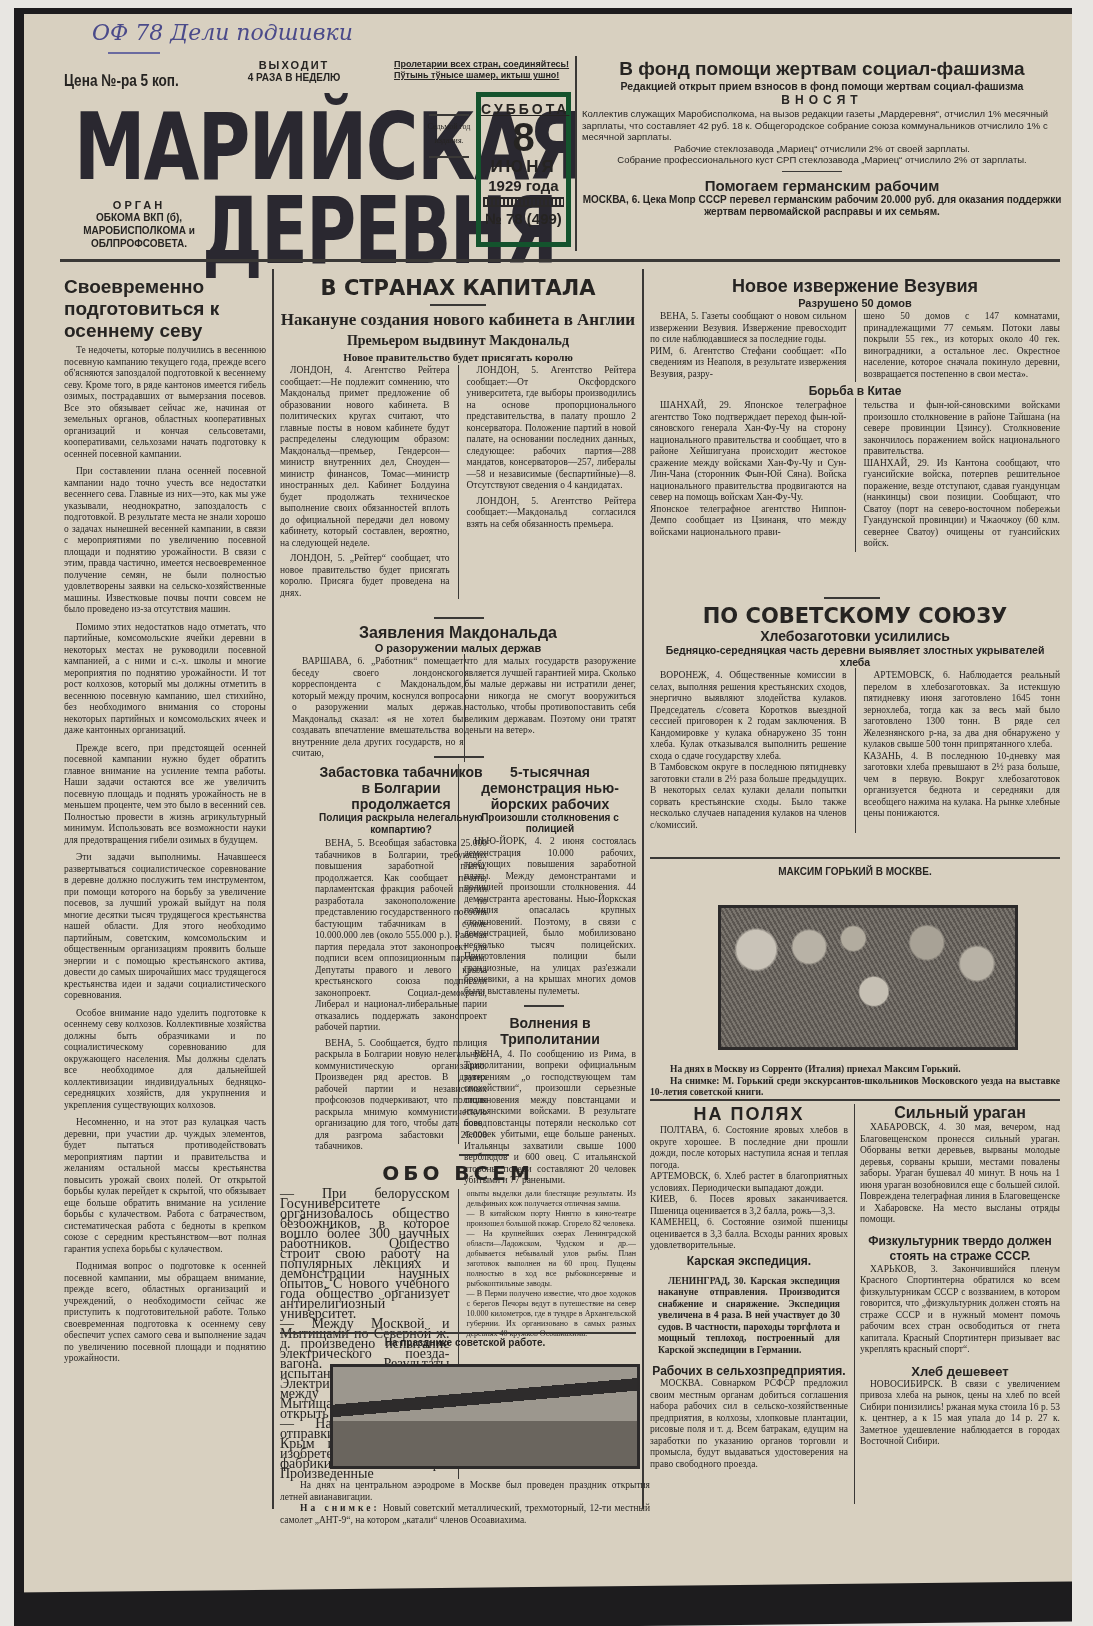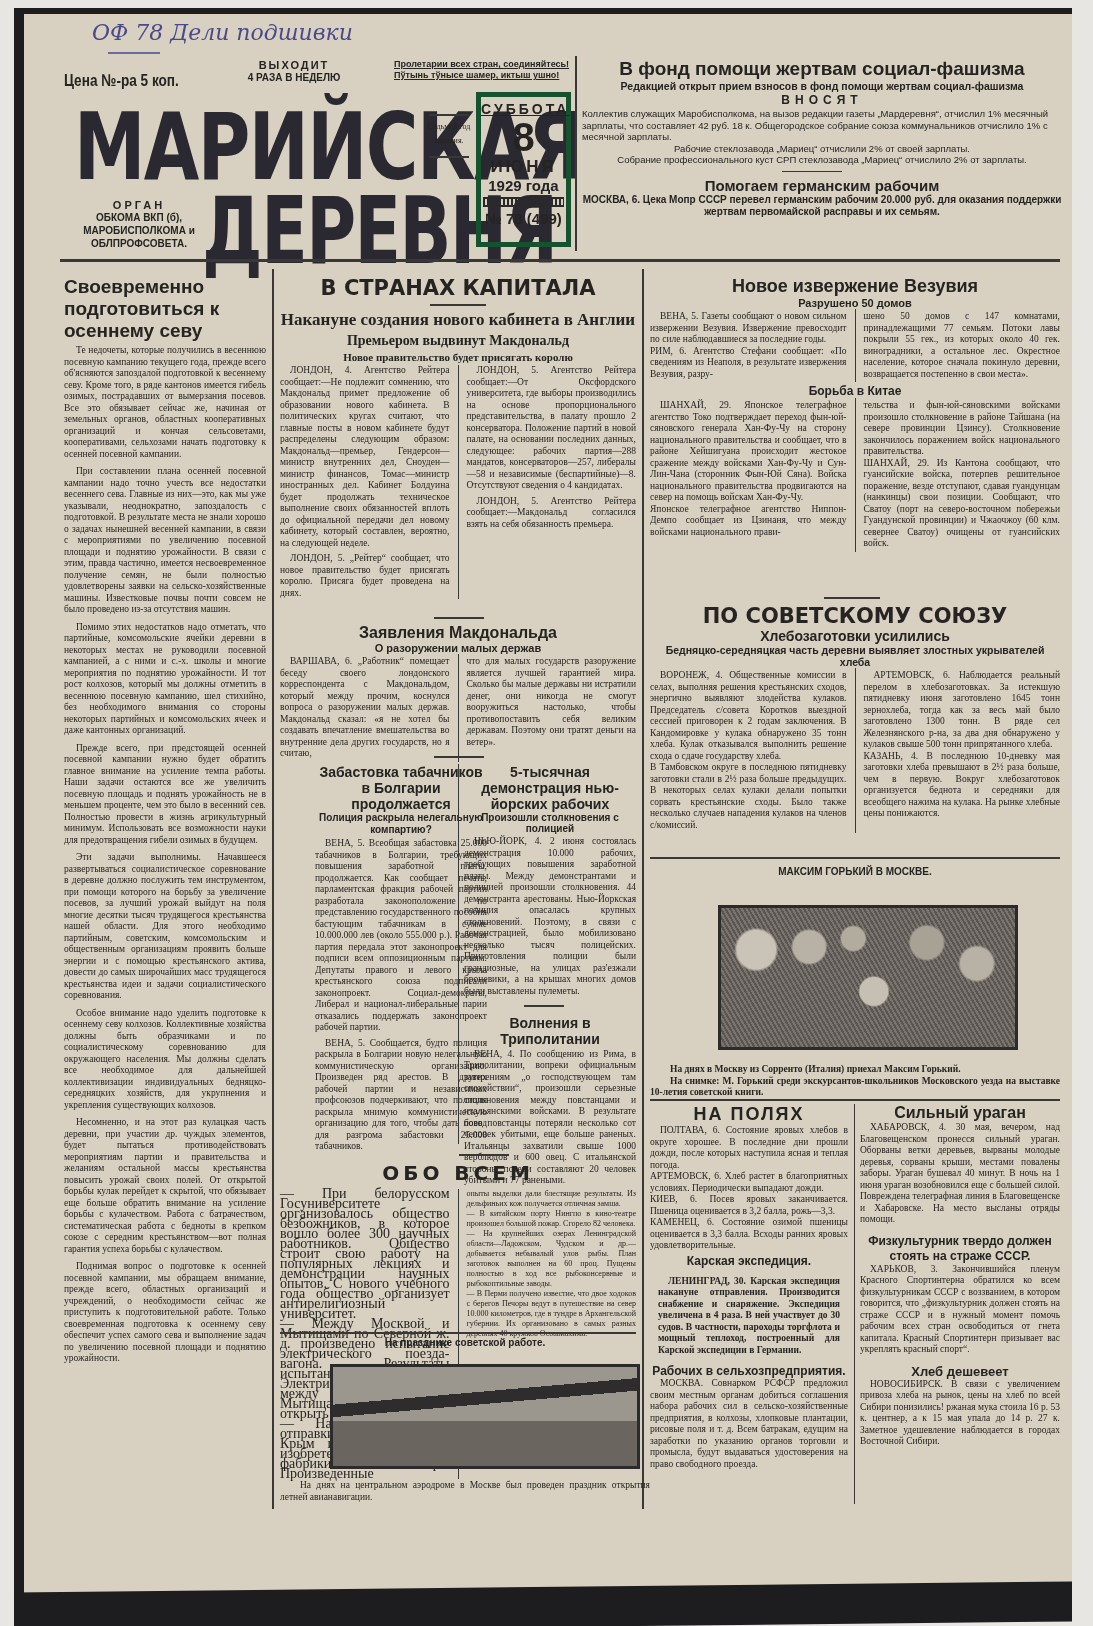--- a/index.html
+++ b/index.html
@@ -113,21 +113,21 @@
         <p class="tiny" style="margin:0;text-indent:10px;">ЛОНДОН, 5. Агентство Рейтера сообщает:—Макдональд согласился взять на себя обязанность премьера.</p>
       </div>
     </div>
   </div>
 
   <div class="hrule" style="left:410px;top:603px;width:50px;"></div>
 
   <div class="abs" style="left:256px;top:610px;width:356px;">
     <div class="cond center" style="font-size:16px;">Заявления Макдональда</div>
     <div class="cond center" style="font-size:11px;">О разоружении малых держав</div>
-    <div style="display:flex;gap:8px;">
+    <div style="display:flex;margin-left:12px;">
       <p class="tiny" style="flex:1;margin:2px 0;text-indent:10px;">ВАРШАВА, 6. „Работник“ помещает беседу своего лондонского корреспондента с Макдональдом, который между прочим, коснулся вопроса о разоружении малых держав. Макдональд сказал: «я не хотел бы создавать впечатление вмешательства во внутренние дела других государств, но я считаю,</p>
       <div style="width:1px;background:#3a3836;"></div>
       <p class="tiny" style="flex:1;margin:2px 0;">что для малых государств разоружение является лучшей гарантией мира. Сколько бы малые державы ни истратили денег, они никогда не смогут вооружиться настолько, чтобы противопоставить себя великим державам. Поэтому они тратят деньги на ветер».</p>
     </div>
   </div>
 
   <div class="hrule" style="left:410px;top:742px;width:50px;"></div>
 
   <div class="abs" style="left:256px;top:750px;width:172px;margin-left:35px;">
     <div class="cond center" style="font-size:14px;line-height:16px;">Забастовка табачников в Болгарии продолжается</div>
@@ -163,20 +163,21 @@
   </div>
 
   <div class="hrule" style="left:256px;top:1318px;width:356px;height:1.5px;"></div>
 
   <div class="abs" style="left:256px;top:1323px;width:370px;">
     <div class="cond center" style="font-size:10px;">На празднике советской работе.</div>
   </div>
   <div class="photo plane" style="left:306px;top:1350px;width:310px;height:105px;"></div>
   <div class="abs" style="left:256px;top:1466px;width:370px;">
     <p class="tiny" style="margin:0;text-indent:20px;">На днях на центральном аэродроме в Москве был проведен праздник открытия летней авианавигации.</p>
+    <p class="tiny" style="margin:0;text-indent:20px;"><span style="letter-spacing:3px;font-weight:bold;">На снимке:</span> <span>Новый советский металлический, трехмоторный, 12-ти местный самолет „АНТ-9“, на котором „катали“ членов Осоавиахима.</span></p>
   </div>
 
   <div class="abs" style="left:626px;top:262px;width:410px;">
     <div class="cond center" style="font-size:18px;">Новое извержение Везувия</div>
     <div class="cond center" style="font-size:11px;">Разрушено 50 домов</div>
     <div style="display:flex;gap:8px;">
       <p class="tiny" style="flex:1;margin:2px 0;text-indent:10px;white-space:pre-line;">ВЕНА, 5. Газеты сообщают о новом сильном извержении Везувия. Извержение превосходит по силе наблюдавшиеся за последние годы.
 РИМ, 6. Агентство Стефани сообщает: «По сведениям из Неаполя, в результате извержения Везувия, разру-</p>
       <div style="width:1px;background:#3a3836;"></div>
       <p class="tiny" style="flex:1;margin:2px 0;">шено 50 домов с 147 комнатами, принадлежащими 77 семьям. Потоки лавы покрыли 55 гек., из которых около 40 гек. виноградники, а остальное лес. Окрестное население, которое сначала покинуло деревни, возвращается постепенно в свои места».</p>

